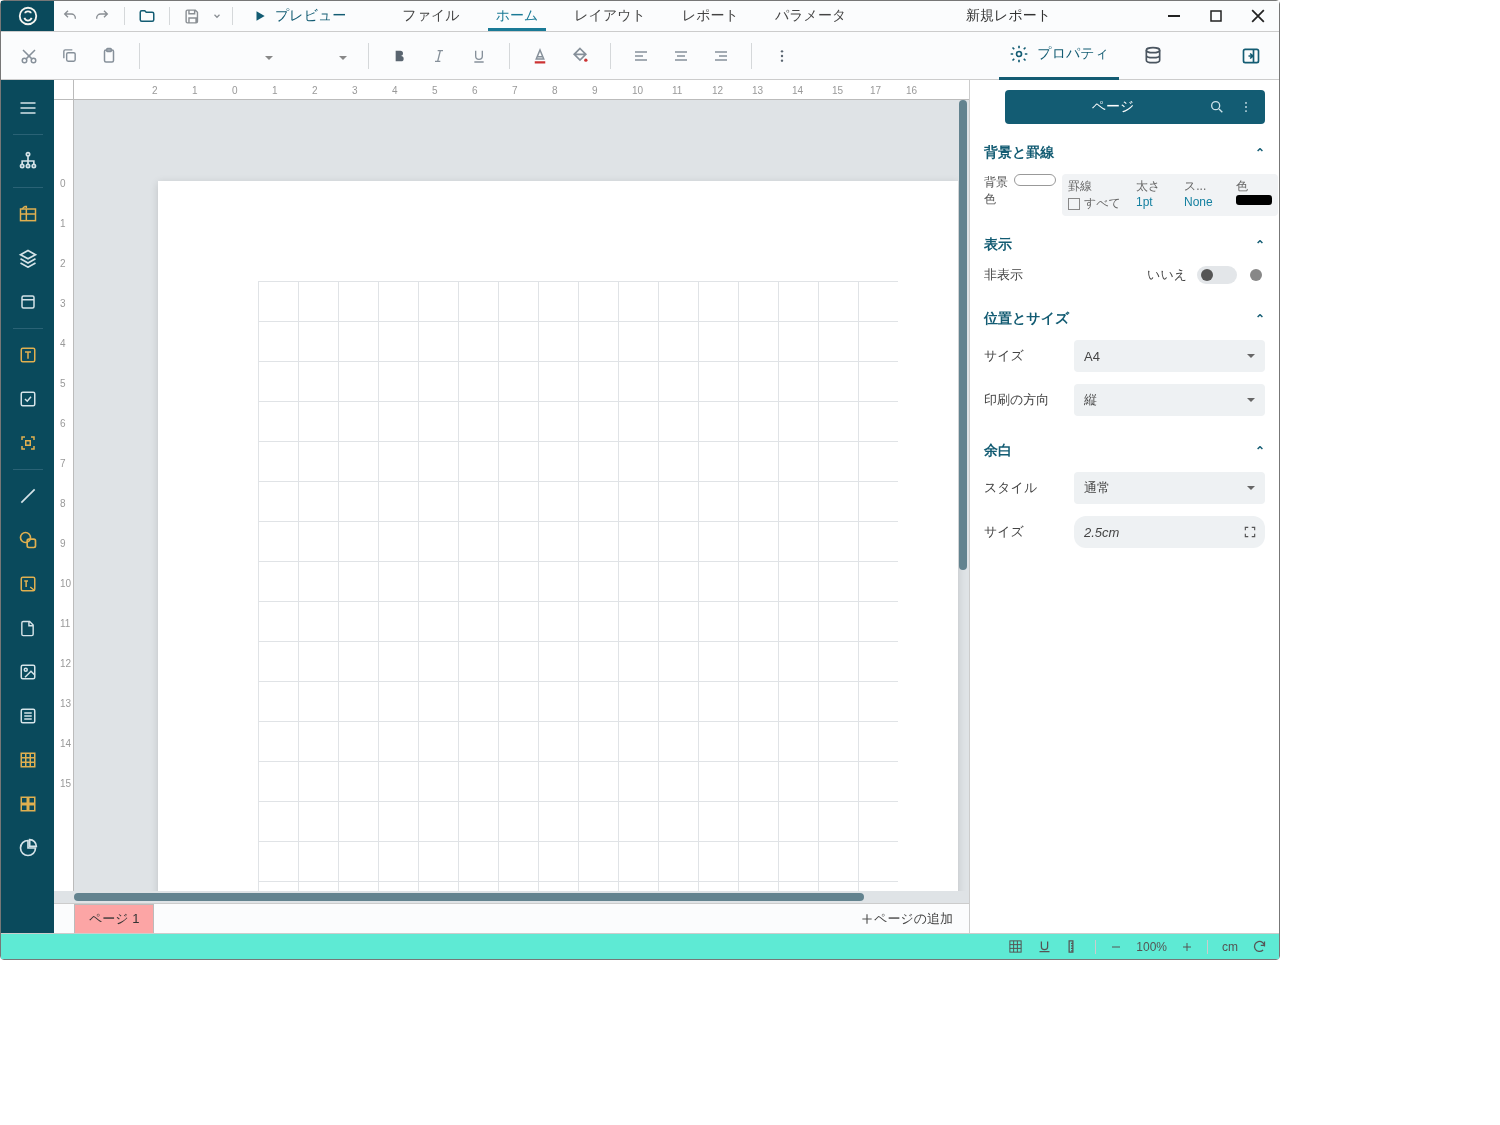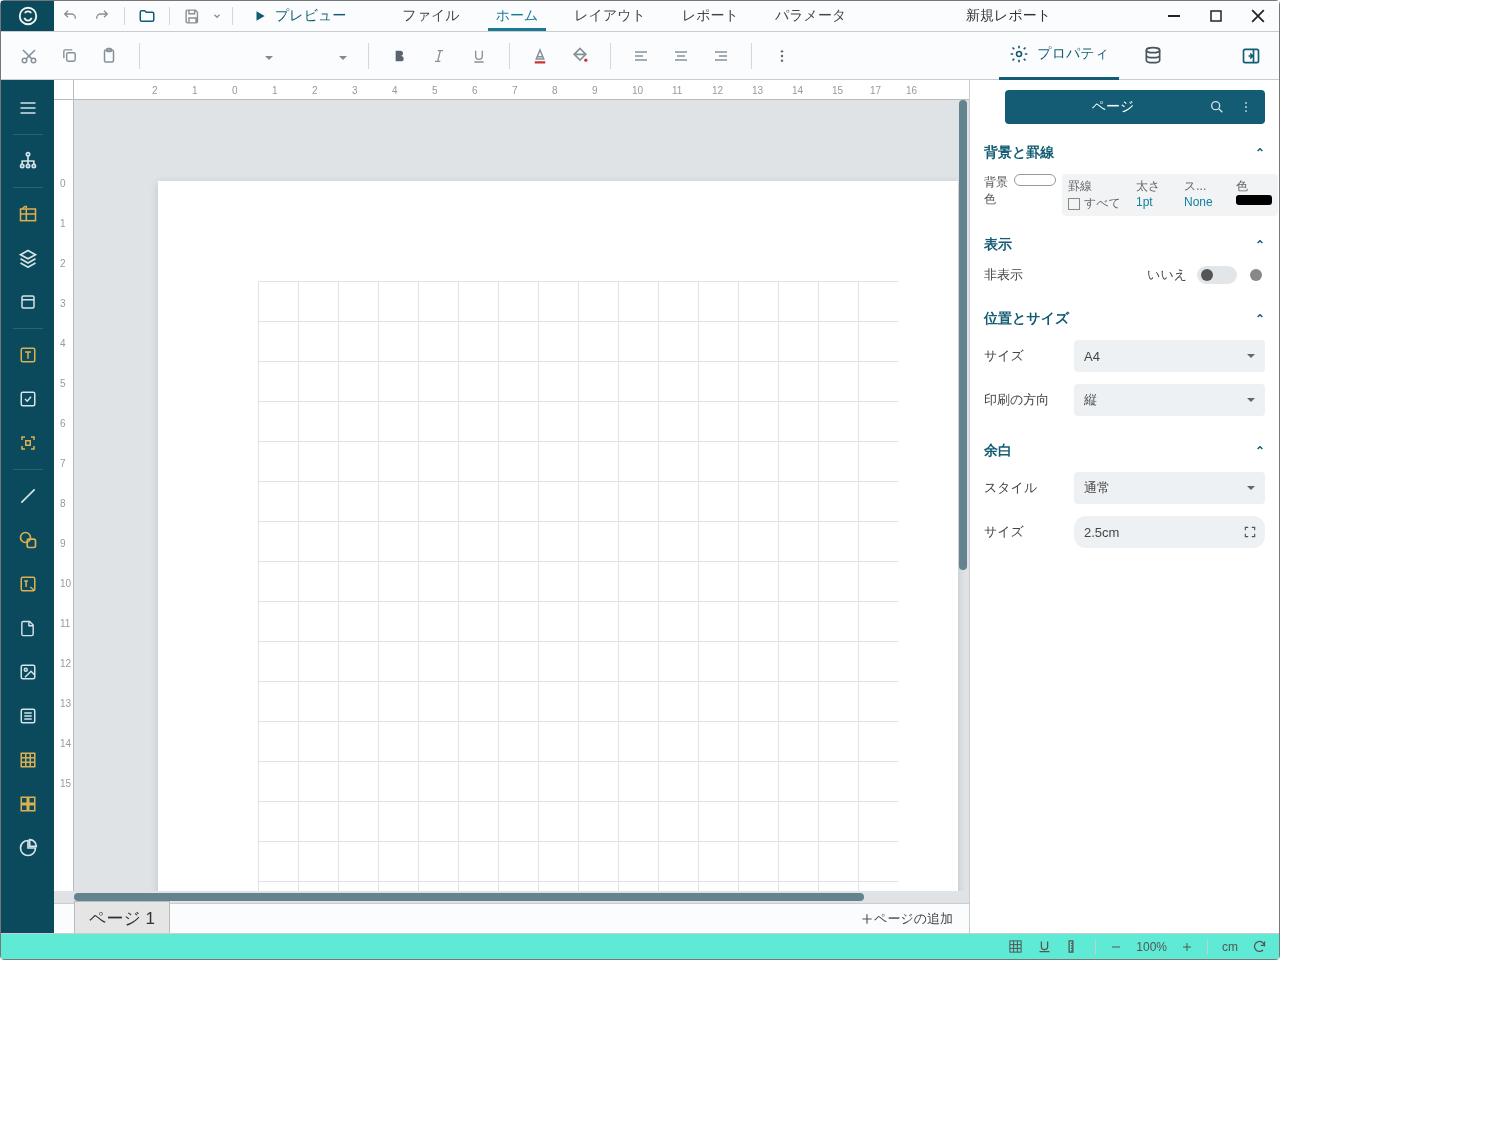--- a/index.html
+++ b/index.html
@@ -59,21 +59,21 @@
 .page { position:absolute; left:84px; top:81px; width:800px; height:1130px; background:#fff; box-shadow:0 2px 8px rgba(0,0,0,.15);}
 .page-grid { position:absolute; left:100px;top:100px;right:60px;bottom:0;
  background-image: linear-gradient(#e0e3e6 1px, transparent 1px), linear-gradient(90deg, #e0e3e6 1px, transparent 1px);
  background-size: 40px 40px;}
 .scroll-v { position:absolute; right:0; top:0; bottom:0; width:12px; }
 .scroll-v .thumb { position:absolute; left:2px;right:2px; top:0; height:470px; background:#63838f; border-radius:4px;}
 .scroll-h-track { height:12px; background:transparent;position:relative;}
 .scroll-h-track .thumb { position:absolute; top:2px;bottom:2px;left:20px;width:790px;background:#63838f;border-radius:4px;}
 
 .page-tabs { height:30px;background:#fbfcfd;border-top:1px solid #ccc;display:flex;align-items:center;padding:0 0;}
-.page-tab { padding: 5px 14px; background:#e5e5e5; border:1px solid #bbb;font-size:17px;color:#333;cursor:pointer;margin-left:20px;}
+.page-tab { padding: 5px 14px; background:#fca5a5; border:1px solid #bbb;font-size:13px;color:#333;cursor:pointer;margin-left:20px;}
 .add-page { margin-left:auto;display:flex;align-items:center;padding:0 16px;color:#444;cursor:pointer;font-size:13px;}
 
 
 .right-panel { width:310px; background:#fff; border-left:1px solid #ccc;display:flex;flex-direction:column; }
 .rp-head { padding:10px 14px;}
 .rp-chip { background:#135c73;color:#fff;height:34px;border-radius:4px;display:flex;align-items:center;padding:0 12px;font-size:14px;margin-left:21px;}
 .rp-chip .spacer { flex:1;}
 .rp-chip svg { color:#cde2e9;}
 .rp-section { padding: 4px 14px 10px;}
 .rp-sec-title { color:#135c73;font-size:14px;font-weight:700;display:flex;align-items:center;justify-content:space-between;padding:6px 0;}
@@ -82,21 +82,21 @@
 .bg-cell { display:flex;flex-direction:row;gap:4px;font-size:12px;color:#555;}
 .bg-swatch { width:56px;height:12px;border:1px solid #999;border-radius:6px;background:#fff;}
 .bg-box { background:#f1f3f5;border-radius:4px;padding:4px 6px;display:flex;flex-direction:column;gap:3px;font-size:12px;color:#666;}
 .bg-row { display:flex;gap:12px;}
 .cb { width:12px;height:12px;border:1px solid #888;display:inline-block;vertical-align:middle;margin-right:4px;}
 .prop-row { display:flex;align-items:center;padding:6px 0;font-size:13px;color:#444;}
 .prop-row .label { width:90px;}
 .prop-row .val { flex:1;}
 .select { background:#eef1f3;border-radius:4px;height:32px;display:flex;align-items:center;padding:0 10px;position:relative;color:#444;font-size:13px;cursor:pointer;}
 .select::after { content:"";position:absolute;right:10px;border:4px solid transparent;border-top-color:#666;top:14px;}
-.input-box { background:#eef1f3;border-radius:12px;height:32px;display:flex;align-items:center;padding:12px 10px;color:#444;font-size:13px;position:relative;}
+.input-box { background:#eef1f3;border-radius:12px;height:32px;display:flex;align-items:center;padding:12px 10px;color:#444;font-size:13px;position:relative;font-style:italic;}
 .expand-icon { position:absolute;right:8px;color:#555;}
 .toggle-wrap { display:flex;align-items:center;gap:10px;margin-left:auto;}
 .toggle-label { font-size:13px;color:#444;}
 .toggle { width:40px;height:18px;background:#e3e6e9;border-radius:10px;position:relative;cursor:pointer;}
 .toggle .knob { width:12px;height:12px;background:#555;border-radius:50%;position:absolute;top:3px;left:4px;}
 .toggle2 .knob { background:#888;}
 .color-strip { width:36px;height:10px;background:#000;border-radius:3px;}
 
 
 .statusbar { height:26px;border-top:1px solid #ccc;background:#5eead4;display:flex;align-items:center;justify-content:flex-end;padding:0 12px;gap:14px;font-size:12px;color:#555;}

